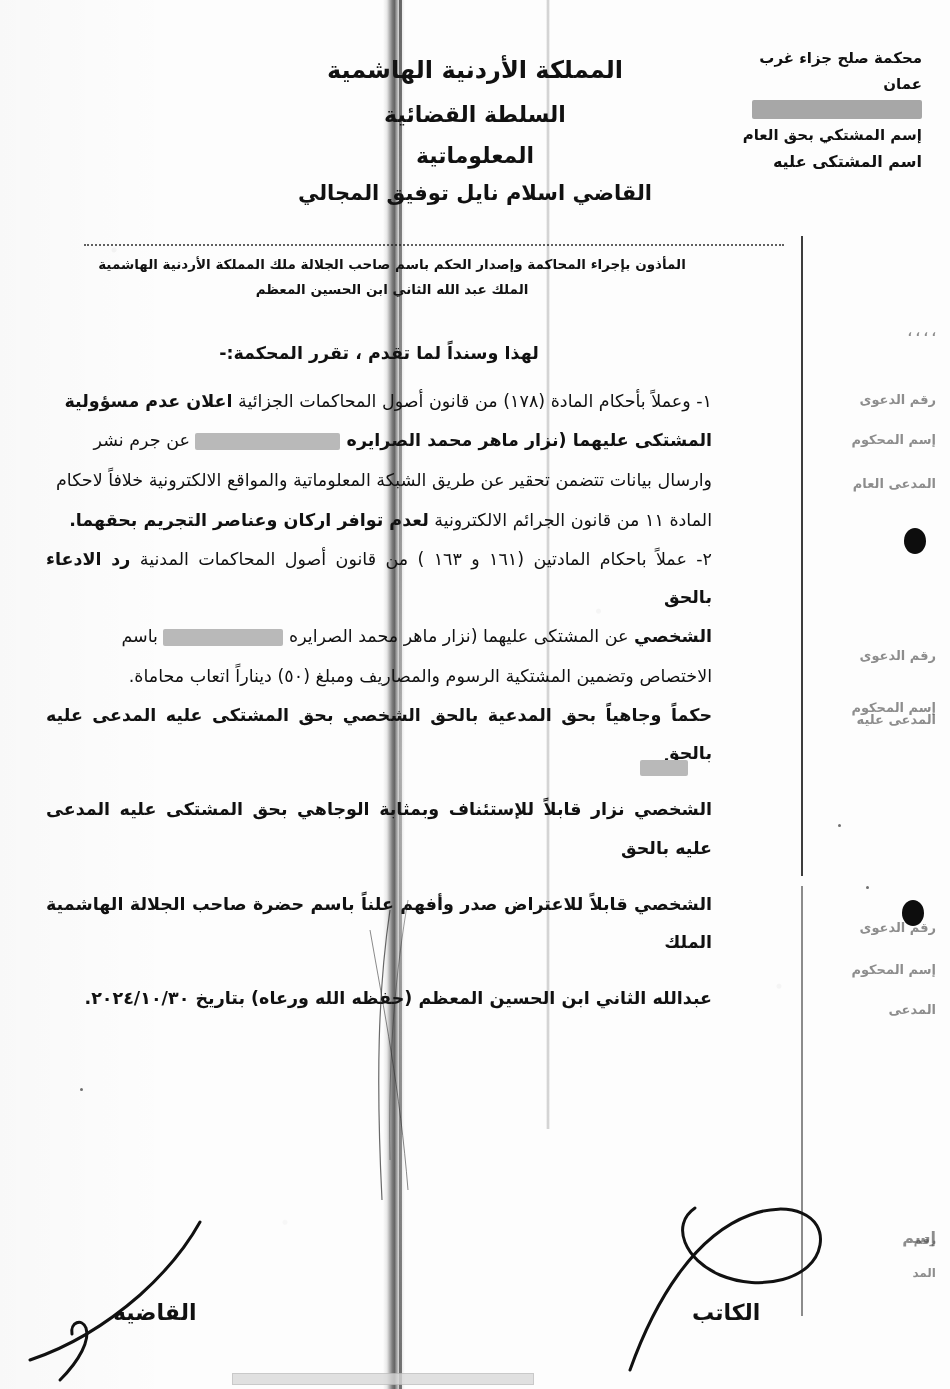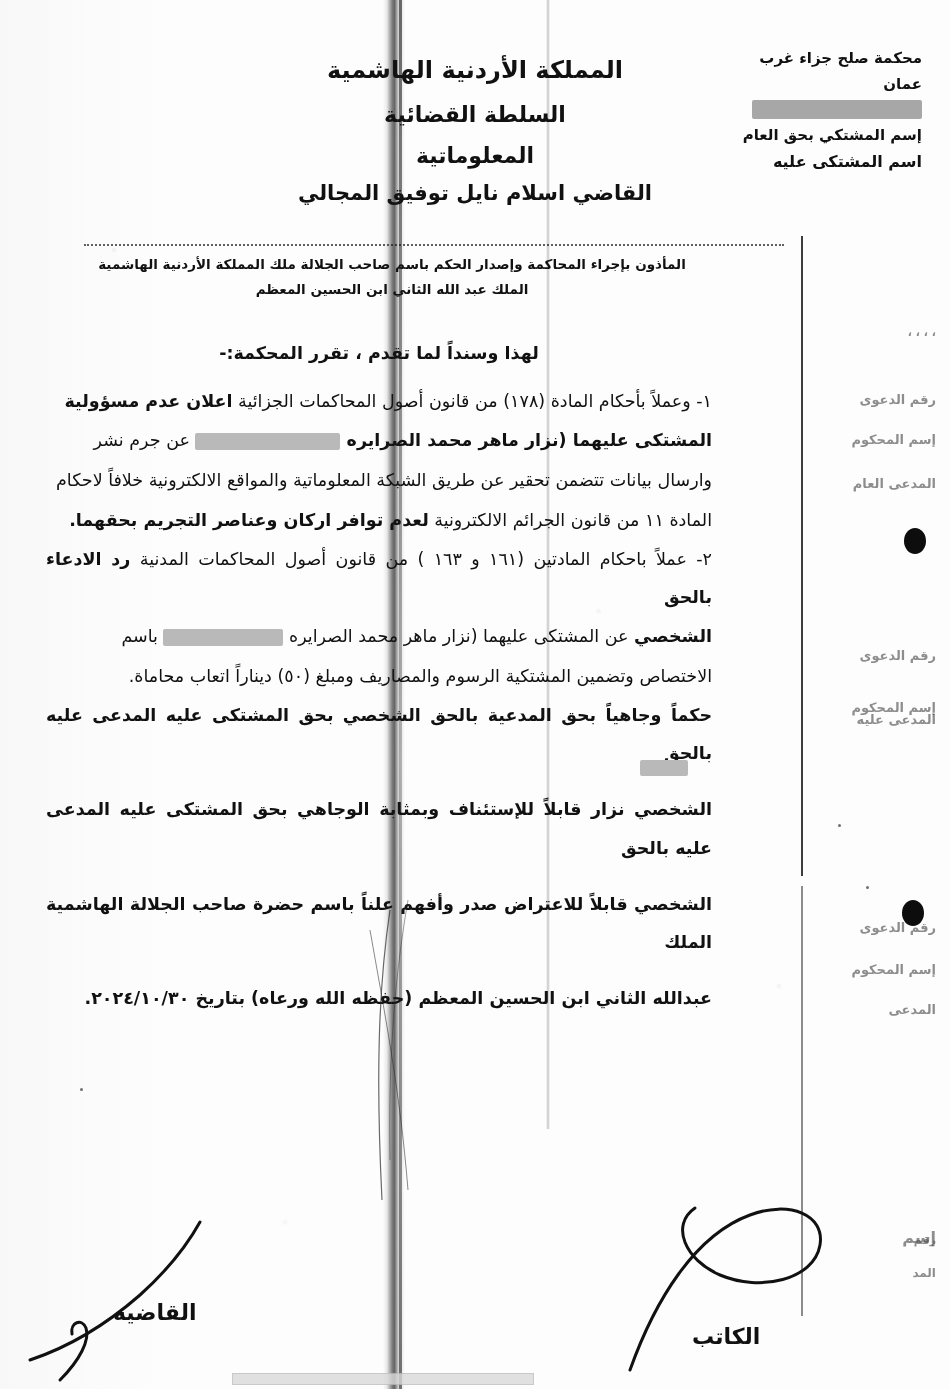--- a/index.html
+++ b/index.html
@@ -201,21 +201,21 @@
 
   <div class="blot" style="left:904px;top:528px;"></div>
   <div class="blot" style="left:902px;top:900px;"></div>
   <div class="dot" style="left:80px;top:1088px;"></div>
   <div class="dot" style="left:838px;top:824px;"></div>
   <div class="dot" style="left:866px;top:886px;"></div>
 
   <svg class="sig-svg" style="left:600px;top:1180px;width:250px;height:200px;" viewBox="0 0 250 200">
     <path d="M30 190 C55 120 95 55 150 35 C190 20 225 35 220 65 C214 100 160 112 120 95 C85 80 70 45 95 28" fill="none" stroke="#111" stroke-width="3" stroke-linecap="round"></path>
   </svg>
-  <div class="sig-label" style="left:692px;top:1300px;margin-top:24px;">الكاتب</div>
+  <div class="sig-label" style="left:692px;top:1300px;">الكاتب</div>
 
   <svg class="sig-svg" style="left:20px;top:1210px;width:220px;height:180px;" viewBox="0 0 220 180">
     <path d="M10 150 C40 140 80 120 120 85 C150 58 170 30 180 12" fill="none" stroke="#111" stroke-width="3" stroke-linecap="round"></path>
     <path d="M40 170 C60 150 70 130 66 118 C62 108 50 112 52 124" fill="none" stroke="#111" stroke-width="3" stroke-linecap="round"></path>
   </svg>
   <div class="sig-label" style="left:84px;top:1300px;margin-left:29px;">القاضيه</div>
 
   <div class="fold-streak"></div>
   <div class="fold-streak thin2"></div>
   <div class="fold-streak thin"></div>

